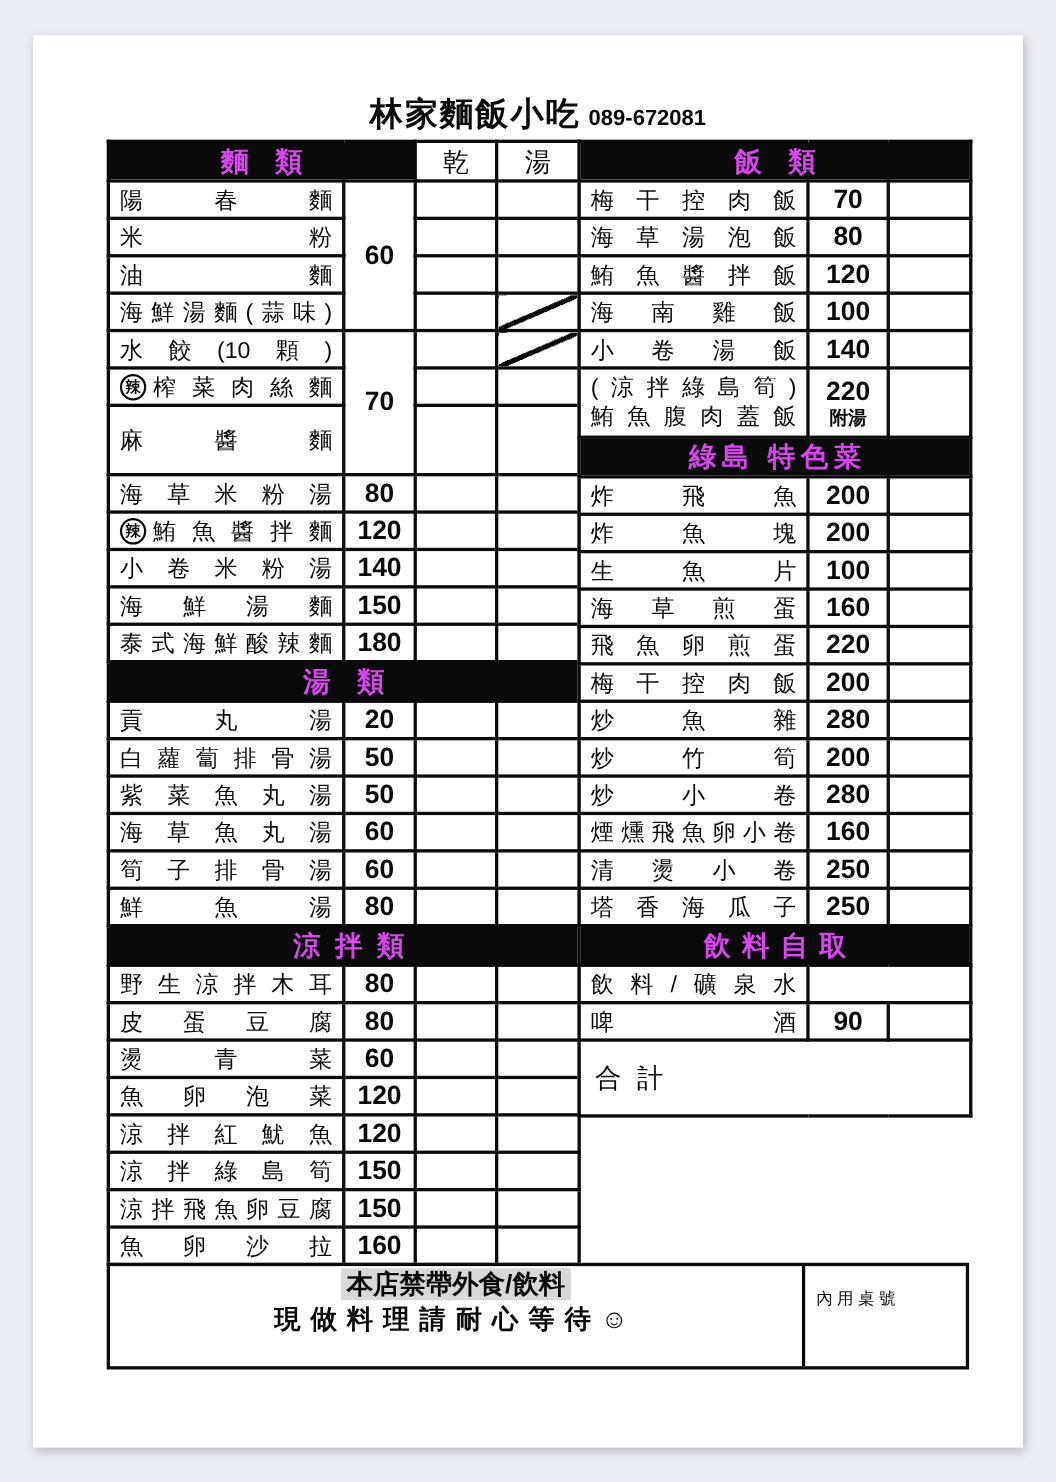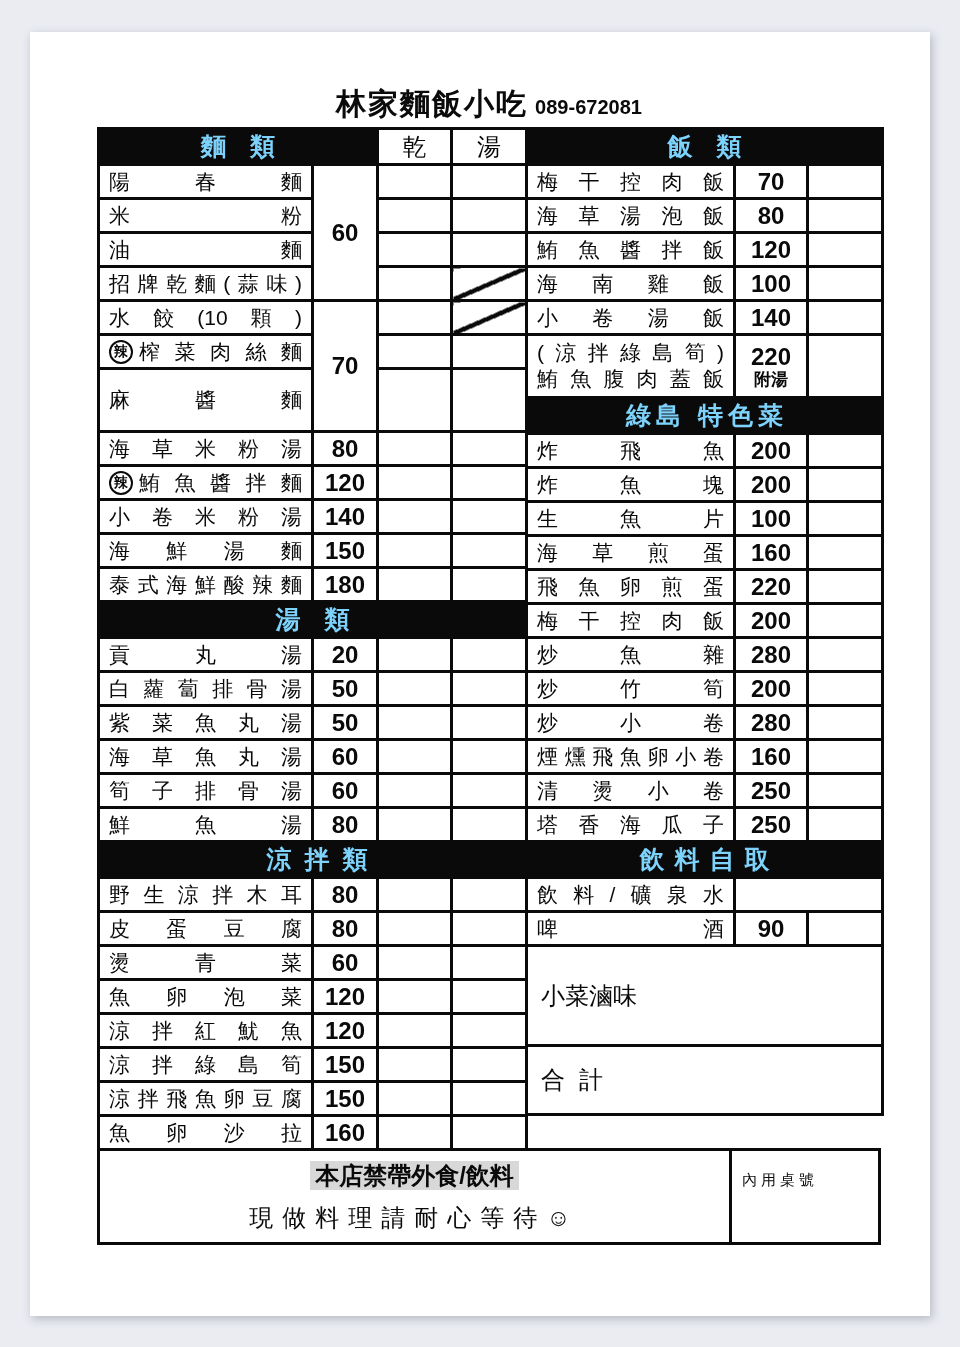--- a/index.html
+++ b/index.html
@@ -31,21 +31,21 @@
   table.t-right { width:356px; margin-left:-3px; }
   td, th { border:3px solid #0a0a0a; overflow:hidden; }
 
   tr          { height:34px; }
   tr.hdr      { height:33px; }
   tr.tall     { height:63px; }
   tr.big-a    { height:100px; }
   tr.big-b    { height:69px; }
 
   th.section {
-    background:#0a0a0a; color:#7dd3fc;
+    background:#0a0a0a; color:#d946ef;
     font-weight:700; font-size:25px; text-align:center;
   }
   .ls-2 { letter-spacing:24px; padding-left:24px; }
   .ls-3 { letter-spacing:13px; padding-left:22px; }
   .ls-4 { letter-spacing:10px; padding-left:10px; }
   .ls-i { letter-spacing:5px;  padding-left:5px;  }
 
   th.subhead {
     background:#ffffff; color:#0a0a0a;
     font-size:24px; font-weight:500; text-align:center;
@@ -78,24 +78,24 @@
   td.bigcell { font-size:24px; font-weight:500; padding:0 13px; }
   td.total-cell { letter-spacing:14px;font-family:Liberation Serif, serif; }
 
   .footer {
     display:flex; width:784px; height:97px;
     margin-top:-3px; border:3px solid #0a0a0a; background:#fff;
     position:relative;
   }
   .f-note {
     flex:1; display:flex; flex-direction:column;
-    align-items:center; justify-content:center; gap:10px;
+    align-items:center; gap:0;
   }
   .notice { font-size:24px; font-weight:700; background:#d8d8d8; padding:1px 5px; }
-  .wait   { font-size:24px; font-weight:400; letter-spacing:9px; }
+  .wait   { font-size:24px; font-weight:700; letter-spacing:9px; }
   .f-table { width:149px; border-left:3px solid #0a0a0a; padding:20px 10px; }
   .tableno { font-size:15px; font-weight:500; letter-spacing:4px; }
 </style>
 </head>
 <body>
 
 <div class="paper">
 
   <div class="title-bar">
     <span class="tname">林家麵飯小吃</span><span class="tphone">089-672081</span>
@@ -127,21 +127,21 @@
           <td class="n">米粉</td>
           <td class="blank"></td>
           <td class="blank"></td>
         </tr>
         <tr>
           <td class="n">油麵</td>
           <td class="blank"></td>
           <td class="blank"></td>
         </tr>
         <tr>
-          <td class="n">招牌乾麵(蒜味)</td>
+          <td class="n">海鮮湯麵(蒜味)</td>
           <td class="blank"></td>
           <td class="blank diag"></td>
         </tr>
         <tr>
           <td class="n">水餃(10顆)</td>
           <td class="p" rowspan="3">70</td>
           <td class="blank"></td>
           <td class="blank diag"></td>
         </tr>
         <tr>
@@ -404,23 +404,20 @@
           <th class="section ls-4" colspan="3">飲料自取</th>
         </tr>
         <tr>
           <td class="n">飲料/礦泉水</td>
           <td class="blank" colspan="2"></td>
         </tr>
         <tr>
           <td class="n">啤酒</td>
           <td class="p">90</td>
           <td class="blank"></td>
-        </tr>
-        <tr class="big-a">
-          <td class="bigcell" colspan="3">小菜滷味</td>
         </tr>
         <tr class="big-b">
           <td class="bigcell total-cell" colspan="3">合計</td>
         </tr>
       </tbody>
         </table>
     </div>
 
     <div class="footer">
       <div class="f-note">

